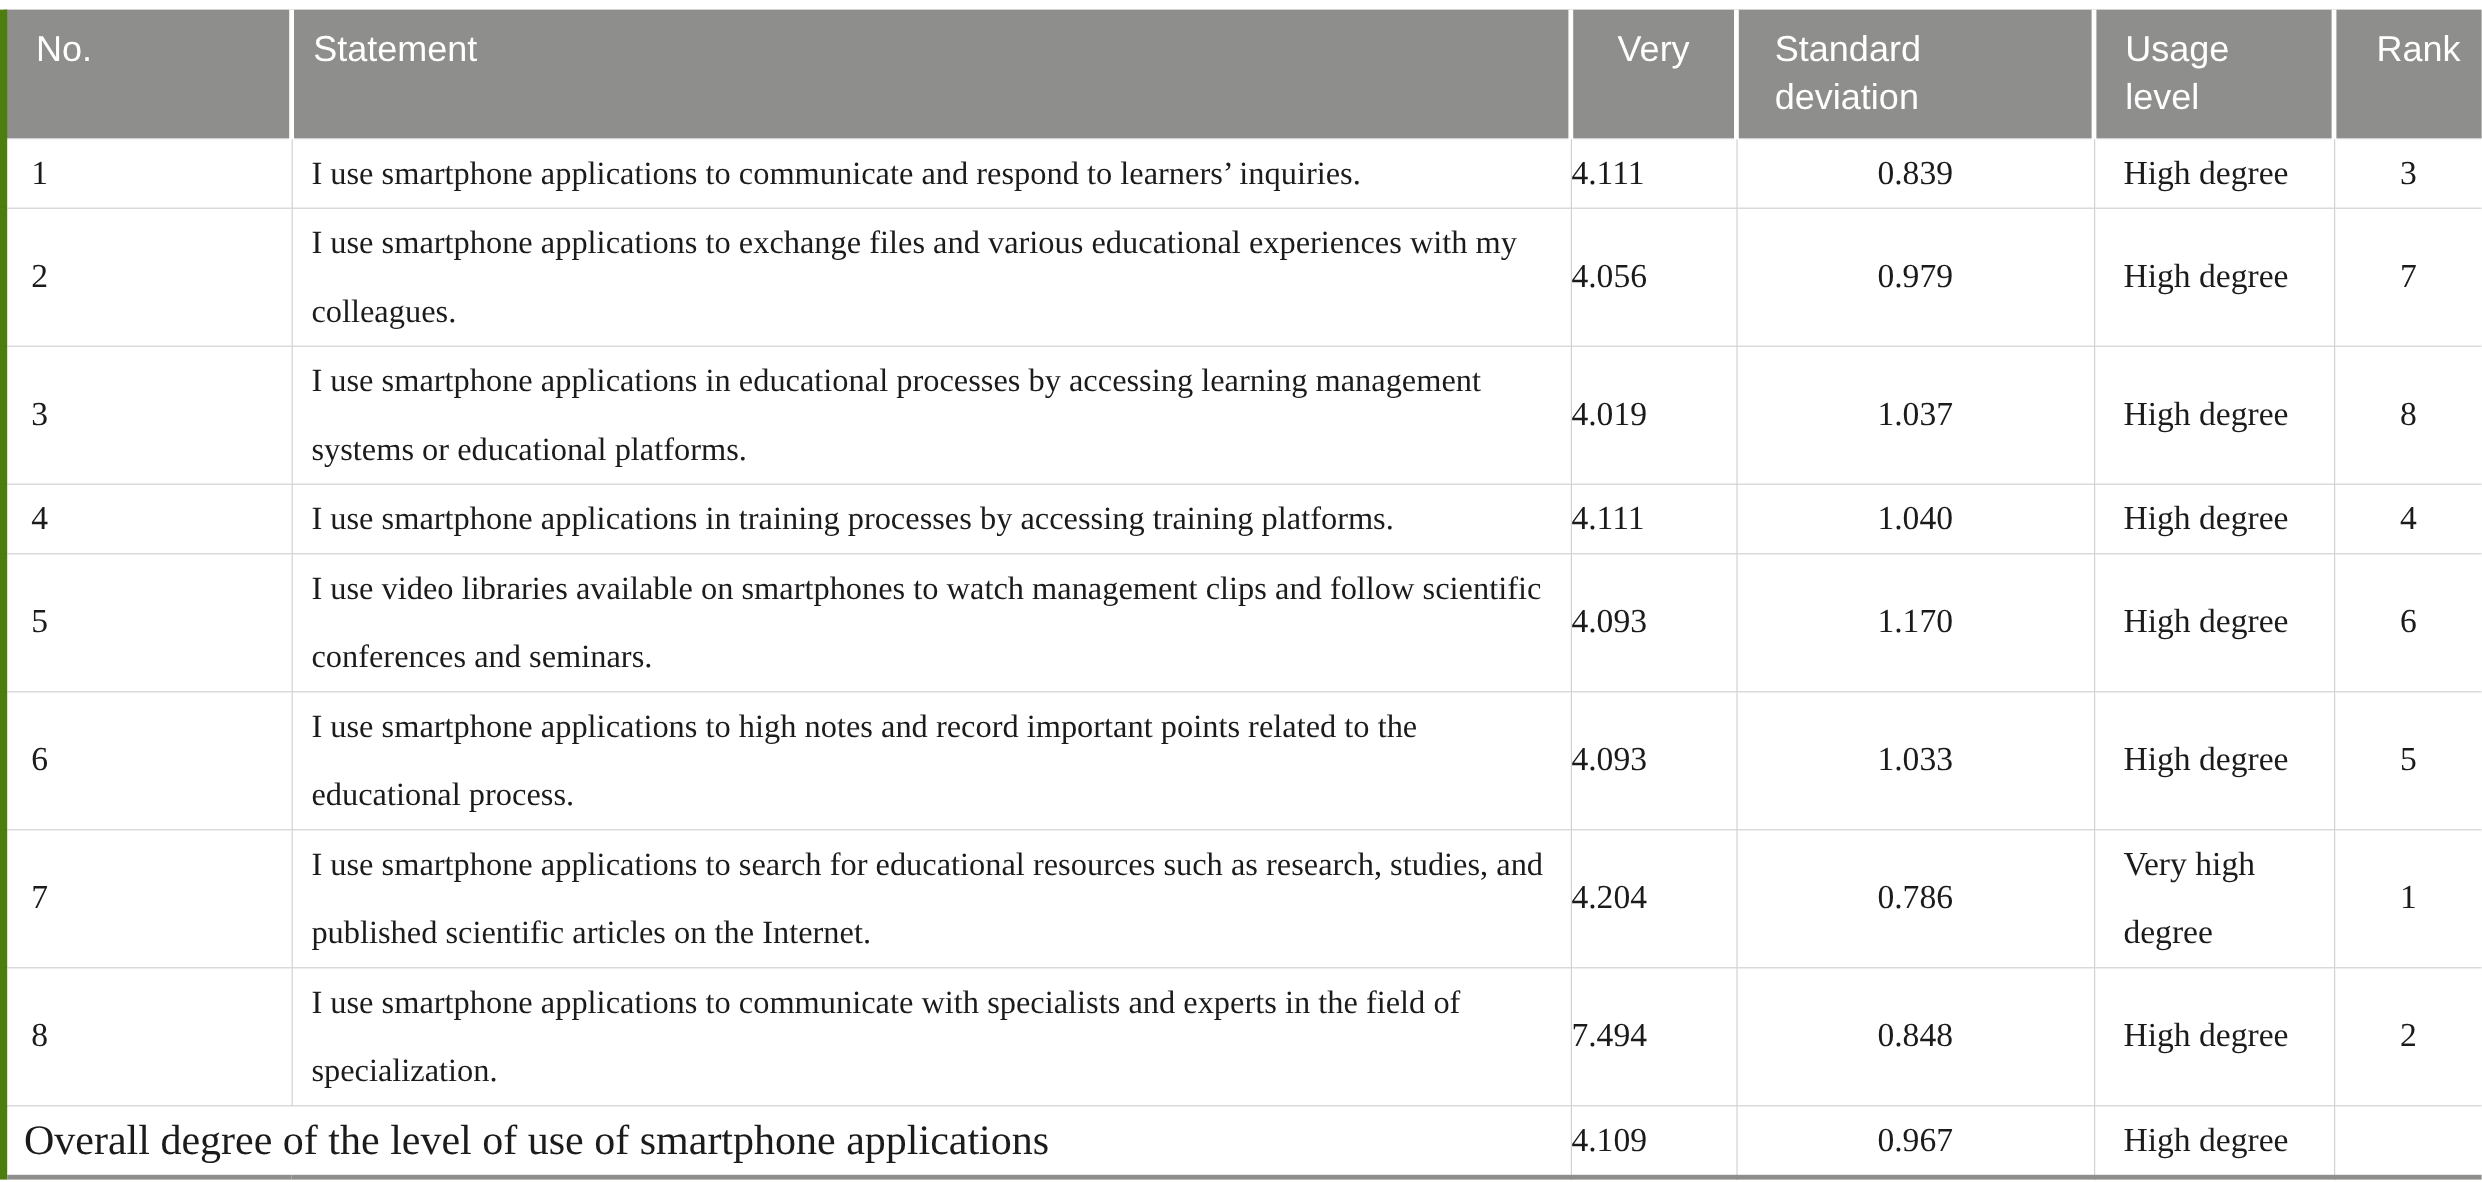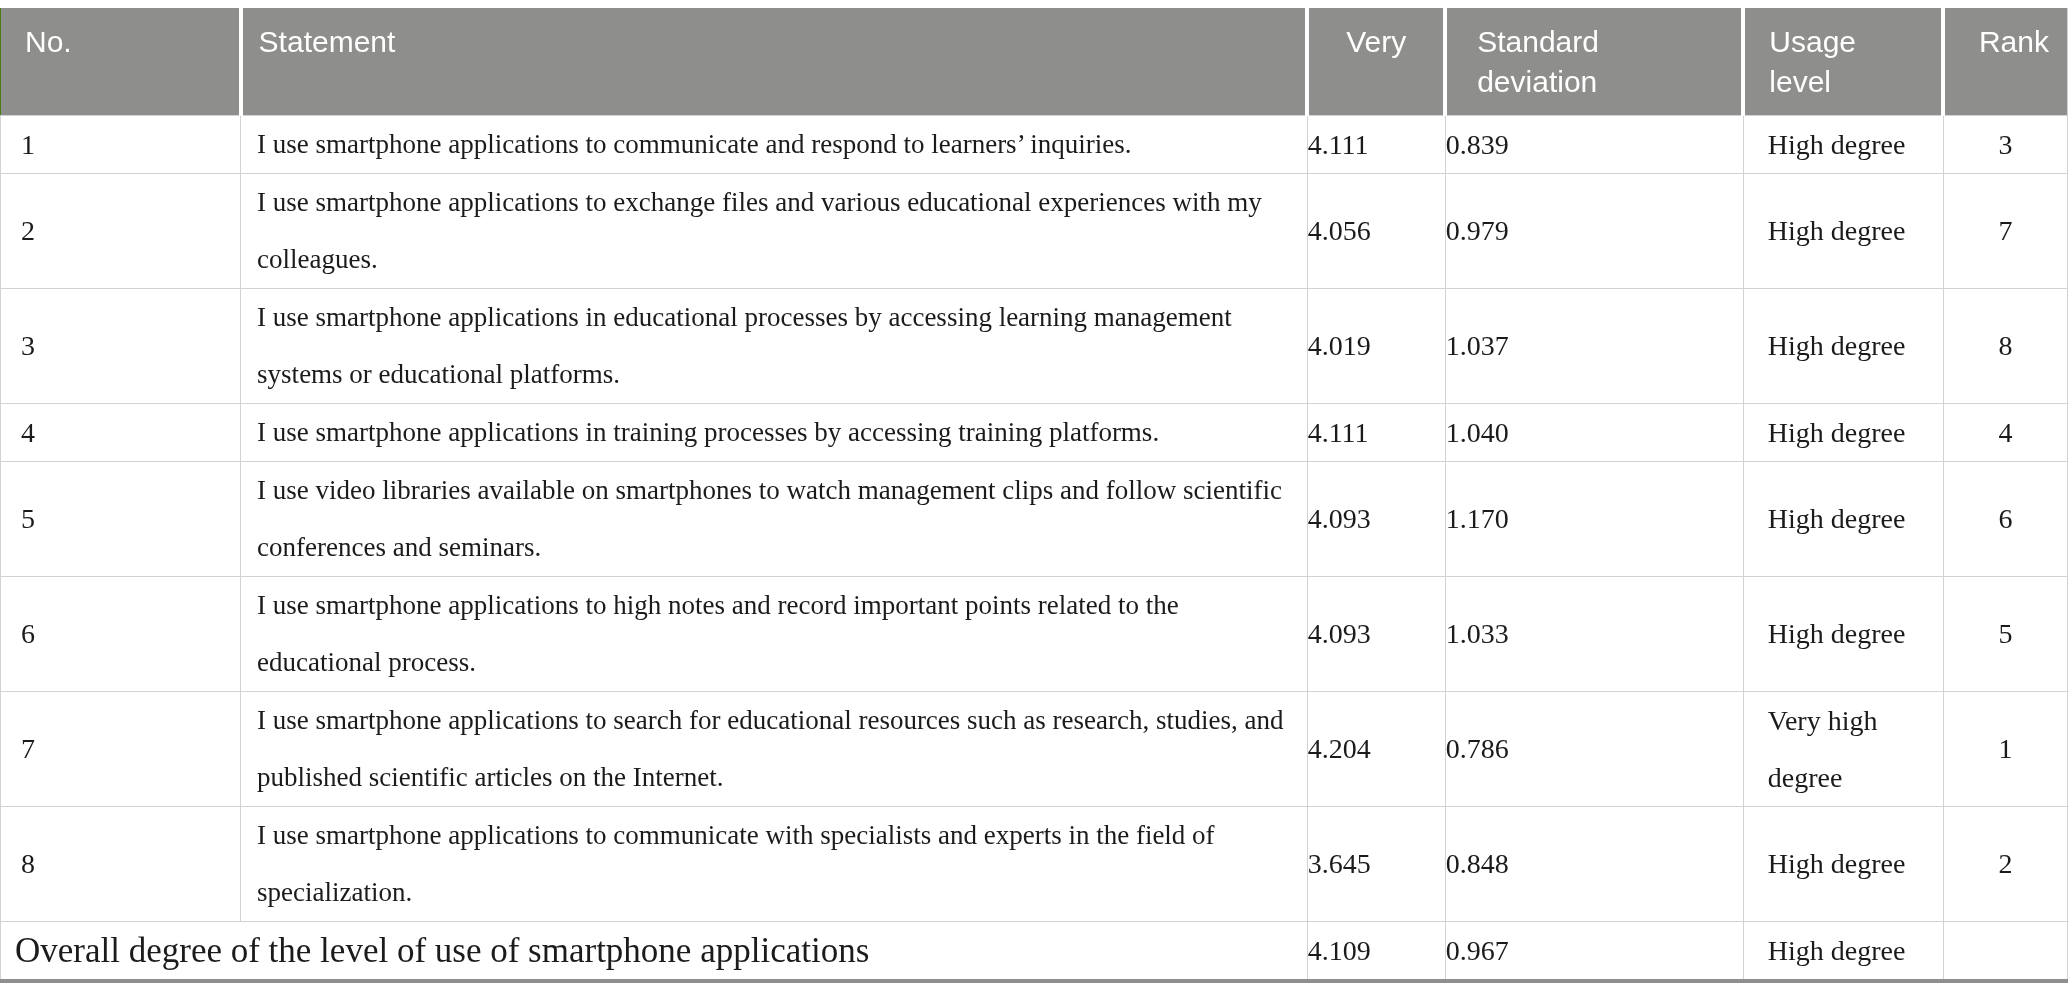--- a/index.html
+++ b/index.html
@@ -9,21 +9,21 @@
     height: 985px;
     padding-top: 8px;
     overflow: hidden;
     font-family: "Liberation Serif", serif;
     color: #1b1b1b;
   }
   table {
     width: 2068px;
     table-layout: fixed;
     border-collapse: collapse;
-    border-left: 1px solid #4d7c0f;
+    border-left: 6px solid #4d7c0f;
     border-right: 1px solid #d2d2d2;
     border-bottom: 4px solid #8e8e8c;
   }
   
   thead th {
     background: #8e8e8c;
     color: #ffffff;
     font-family: "Liberation Sans", sans-serif;
     font-size: 30px;
     font-weight: 400;
@@ -44,21 +44,21 @@
   tbody td, tfoot td {
     border: 1px solid #d2d2d2;
     vertical-align: middle;
     font-size: 28px;
     line-height: 57px;
     background: #ffffff;
   }
   td.cell-no        { padding-left: 20px; }
   td.cell-statement { padding: 0 6px 0 16px; font-size: 27px; }
   td.cell-mean      { text-align: left; }
-  td.cell-sd        { text-align: left; }
+  td.cell-sd        { text-align: center; }
   td.cell-usage     { padding: 0 10px 0 24px; }
   td.cell-rank      { text-align: center; }
   td.footer-label   { padding-left: 14px; font-size: 35px; }
 </style>
 </head>
 <body>
 
 <table>
   <colgroup>
     <col style="width:240px">
@@ -131,21 +131,21 @@
     <td class="cell-no">7</td>
     <td class="cell-statement">I use smartphone applications to search for educational resources such as research, studies, and published scientific articles on the Internet.</td>
     <td class="cell-mean">4.204</td>
     <td class="cell-sd">0.786</td>
     <td class="cell-usage">Very high degree</td>
     <td class="cell-rank">1</td>
   </tr>
       <tr>
     <td class="cell-no">8</td>
     <td class="cell-statement">I use smartphone applications to communicate with specialists and experts in the field of specialization.</td>
-    <td class="cell-mean">3.645</td>
+    <td class="cell-mean">7.494</td>
     <td class="cell-sd">0.848</td>
     <td class="cell-usage">High degree</td>
     <td class="cell-rank">2</td>
   </tr>
     </tbody>
   <tfoot>
     <tr>
       <td colspan="2" class="footer-label">Overall degree of the level of use of smartphone applications</td>
       <td class="cell-mean">4.109</td>
       <td class="cell-sd">0.967</td>

